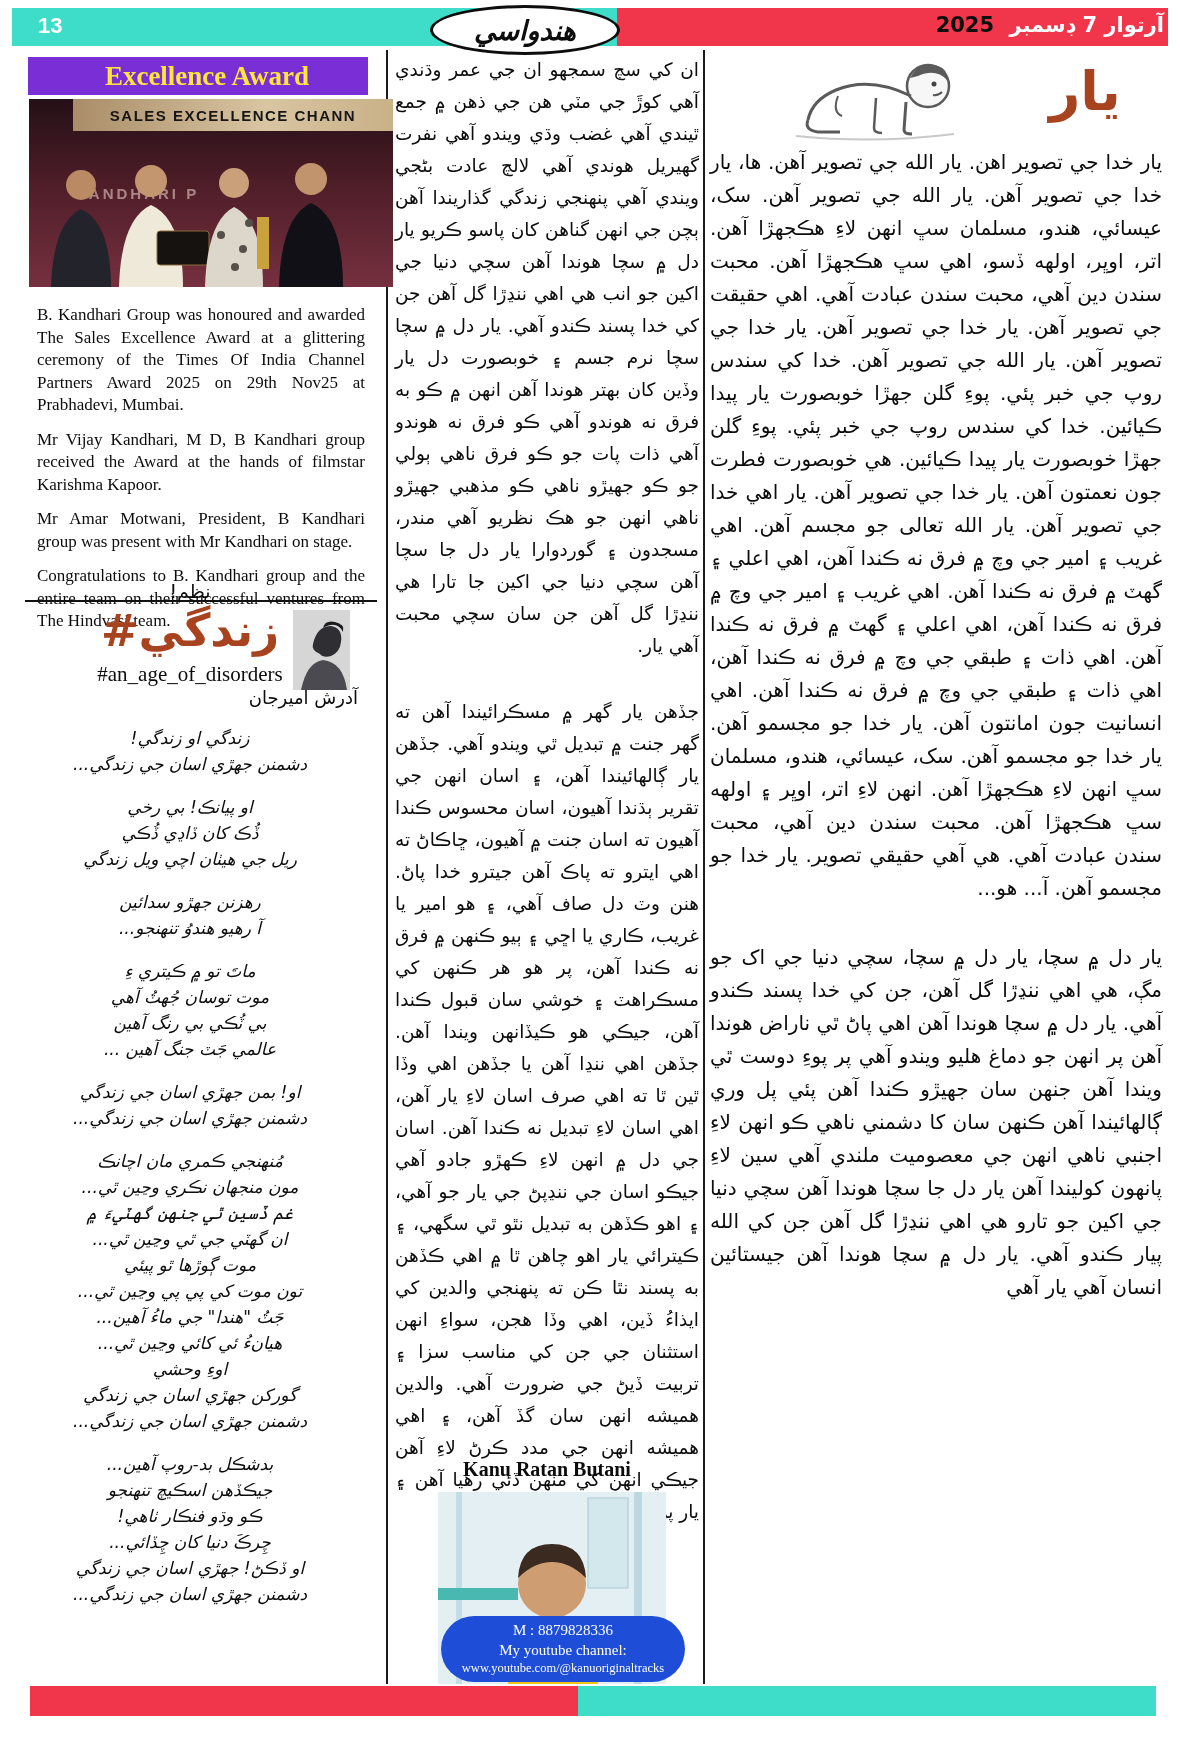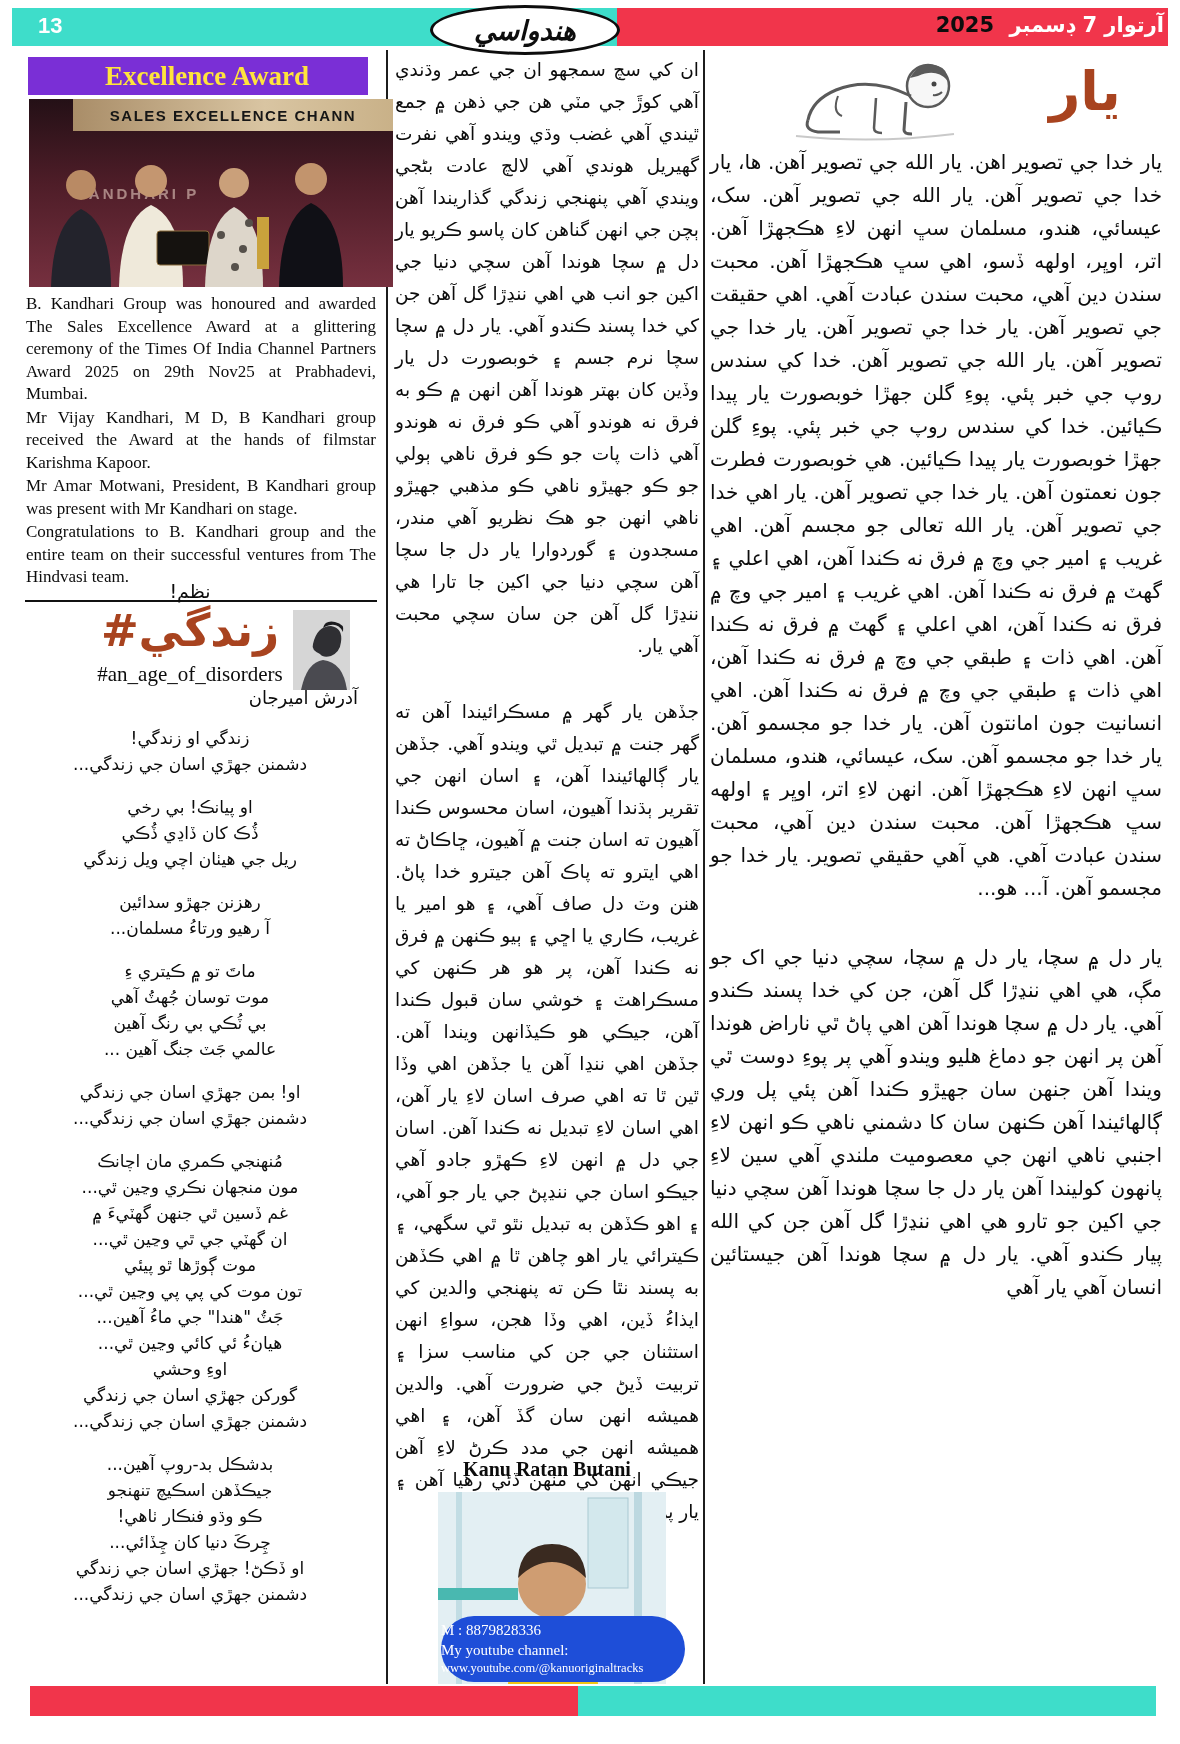--- a/index.html
+++ b/index.html
@@ -31,42 +31,42 @@
                background:linear-gradient(180deg,#241016 0%,#4e1d28 45%,#76303f 100%);padding-left:44px;}
   .award-strip{height:32px;background:linear-gradient(90deg,#a98d68,#d9c5a2 60%,#c9b188);
                display:flex;align-items:center;justify-content:center;color:#161616;font-weight:bold;
                font-family:"Liberation Sans",sans-serif;font-size:15px;letter-spacing:1.5px;white-space:nowrap;}
   .award-mid{position:absolute;top:86px;left:46px;color:rgba(255,235,220,.5);font-weight:bold;
              font-size:15px;letter-spacing:3px;font-family:"Liberation Sans",sans-serif;}
   .award-people{position:absolute;left:0;bottom:0;}
 
   .eng{position:absolute;left:25px;top:292px;width:352px;font-family:"Liberation Serif",serif;
        font-size:17px;line-height:22.5px;text-align:justify;color:#0c0c0c;}
-  .eng .eng-p{margin:1px;}
+  .eng .eng-p{margin:12px;}
 
   
   .poem{position:absolute;left:22px;top:580px;width:336px;text-align:center;color:#0c0c0c;}
   .poem-kicker{font-size:19px;direction:rtl;}
   .poem-title{font-size:45px;font-weight:bold;color:var(--brown,#a8431f);direction:ltr;line-height:58px;}
   .poem-hash{font-family:"Liberation Serif",serif;font-size:21px;margin-top:2px;}
   .poem-poet{font-size:18px;font-weight:normal;direction:rtl;text-align:right;}
-  .stanza{margin-top:17px;direction:rtl;font-size:17px;line-height:26px;}
+  .stanza{margin-top:17px;direction:rtl;font-size:17px;line-height:26px;font-style:italic;}
   .poet-photo{position:absolute;left:271px;top:30px;width:57px;height:80px;overflow:hidden;
               background:linear-gradient(160deg,#e9e9e9,#b9b9b9);}
 
   
   .ar-body{direction:rtl;text-align:justify;color:#0c0c0c;}
   .midcol{position:absolute;left:395px;top:54px;width:304px;font-size:18.5px;line-height:32px;}
   .m-p2{margin-top:34px;}
   .byline{position:absolute;left:395px;top:1458px;width:304px;text-align:center;
           font-family:"Liberation Serif",serif;font-weight:bold;font-size:20px;color:#0c0c0c;}
   .author-photo{position:absolute;left:438px;top:1492px;width:228px;height:192px;overflow:hidden;
                 background:linear-gradient(180deg,#eef6f8 0%,#d9eaee 55%,#cfe3e8 100%);}
   .pill{position:absolute;left:441px;top:1616px;width:244px;height:66px;background:var(--blue,#1e4ed8);
-        border-radius:34px;color:#fff;text-align:left;font-family:"Liberation Serif",serif;
+        border-radius:34px;color:#fff;text-align:center;font-family:"Liberation Serif",serif;
         display:flex;flex-direction:column;justify-content:center;line-height:1.3;}
   .pill .l1,.pill .l2{font-size:15px;}
   .pill .l3{font-size:12.5px;white-space:nowrap;}
 
   
   .r-title{position:absolute;left:1018px;top:52px;width:134px;text-align:center;font-size:54px;
            font-weight:bold;color:var(--brown,#a8431f);direction:rtl;line-height:80px;}
   .baby{position:absolute;left:778px;top:56px;}
   .rightcol{position:absolute;left:710px;top:146px;width:452px;font-size:20px;line-height:33px;}
   .r-p2{margin-top:36px;}
@@ -146,21 +146,21 @@
         <div class="poem-line">زندگي او زندگي!</div>
         <div class="poem-line">دشمنن جهڙي اسان جي زندگي...</div>
       </div>
     <div class="stanza">
         <div class="poem-line">او پيانڪ! بي رخي</div>
         <div class="poem-line">ڏُڪ کان ڏاڍي ڏُڪي</div>
         <div class="poem-line">ريل جي هيٺان اچي ويل زندگي</div>
       </div>
     <div class="stanza">
         <div class="poem-line">رهزنن جهڙو سدائين</div>
-        <div class="poem-line">آ رهيو ورتاءُ مسلمان...</div>
+        <div class="poem-line">آ رهيو هندوُ تنهنجو...</div>
       </div>
     <div class="stanza">
         <div class="poem-line">ماتَ تو ۾ ڪيتري ءِ</div>
         <div class="poem-line">موت توسان جُهٽُ آهي</div>
         <div class="poem-line">بي ٽُڪي بي رنگ آهين</div>
         <div class="poem-line">عالمي جَٽ جنگ آهين ...</div>
       </div>
     <div class="stanza">
         <div class="poem-line">او! بمن جهڙي اسان جي زندگي</div>
         <div class="poem-line">دشمنن جهڙي اسان جي زندگي...</div>

